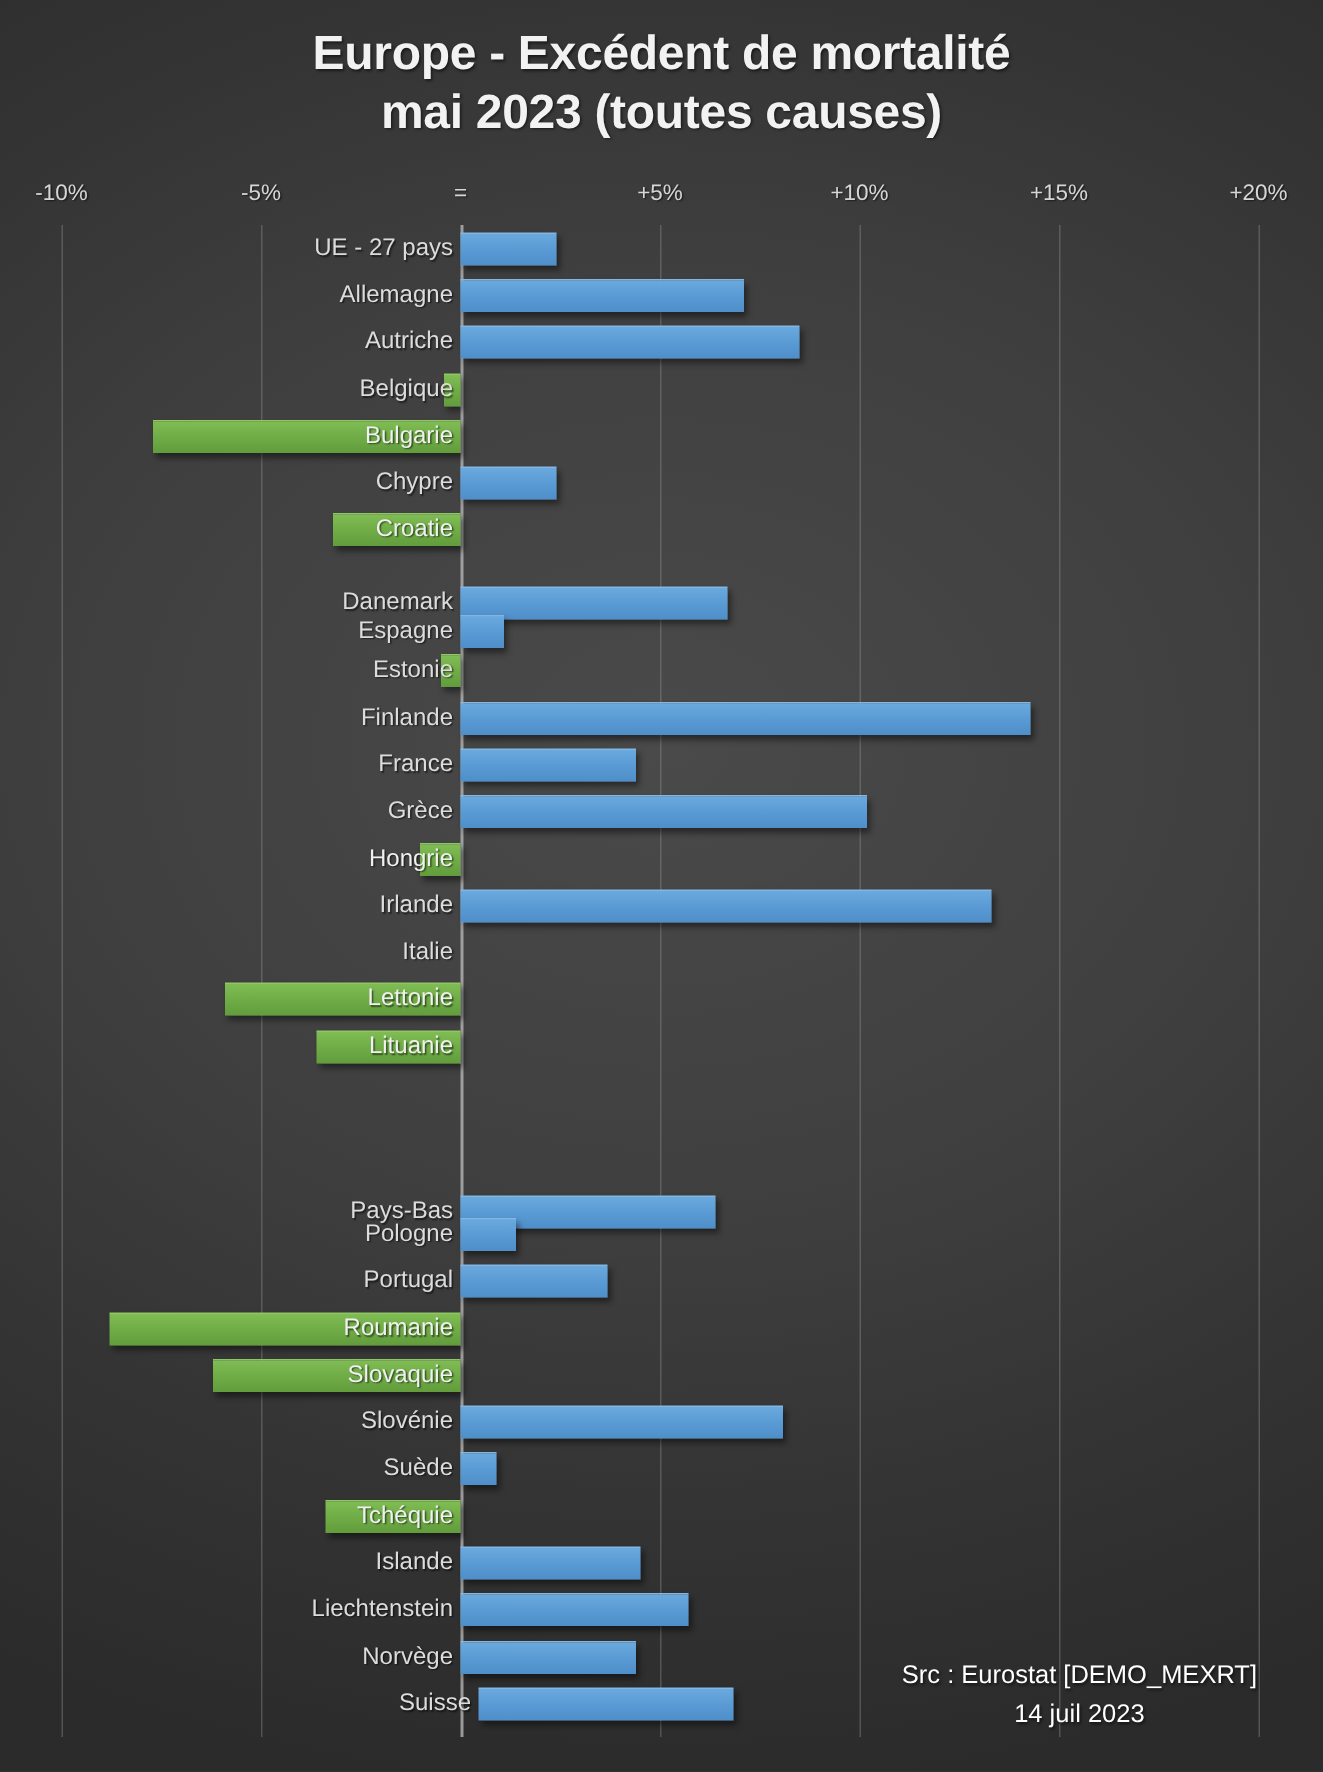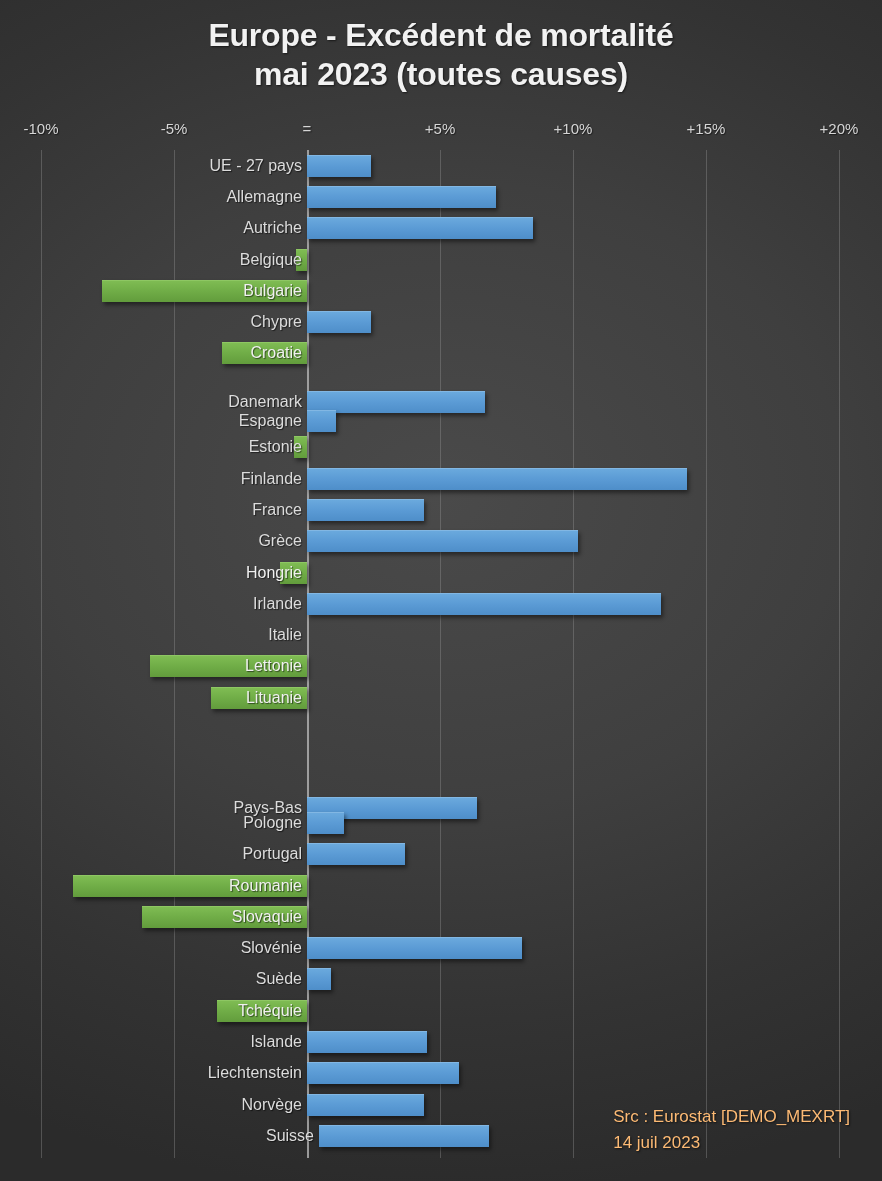--- a/index.html
+++ b/index.html
@@ -96,26 +96,26 @@
     border-top: 1px solid #82b7e3;
   }
   .bar.neg {
     background: linear-gradient(to bottom, #7fbc53 0%, #70ad47 48%, #629c3c 100%);
     border-top: 1px solid #8ec763;
   }
 
   
   #source-note {
     position: absolute;
-    right: 32px;
+    right: 44px;
     bottom: 26px;
-    text-align: left;
+    text-align: center;
     font-size: 17px;
     line-height: 1.5;
-    color: #fdba74;
+    color: #ffffff;
     text-shadow: 1px 1px 2px rgba(0,0,0,0.6);
     z-index: 5;
   }
   #source-note div { white-space: nowrap; }
 </style>
 </head>
 <body>
 
 <div id="chart-title">Europe - Excédent de mortalité
 mai 2023 (toutes causes)</div>

